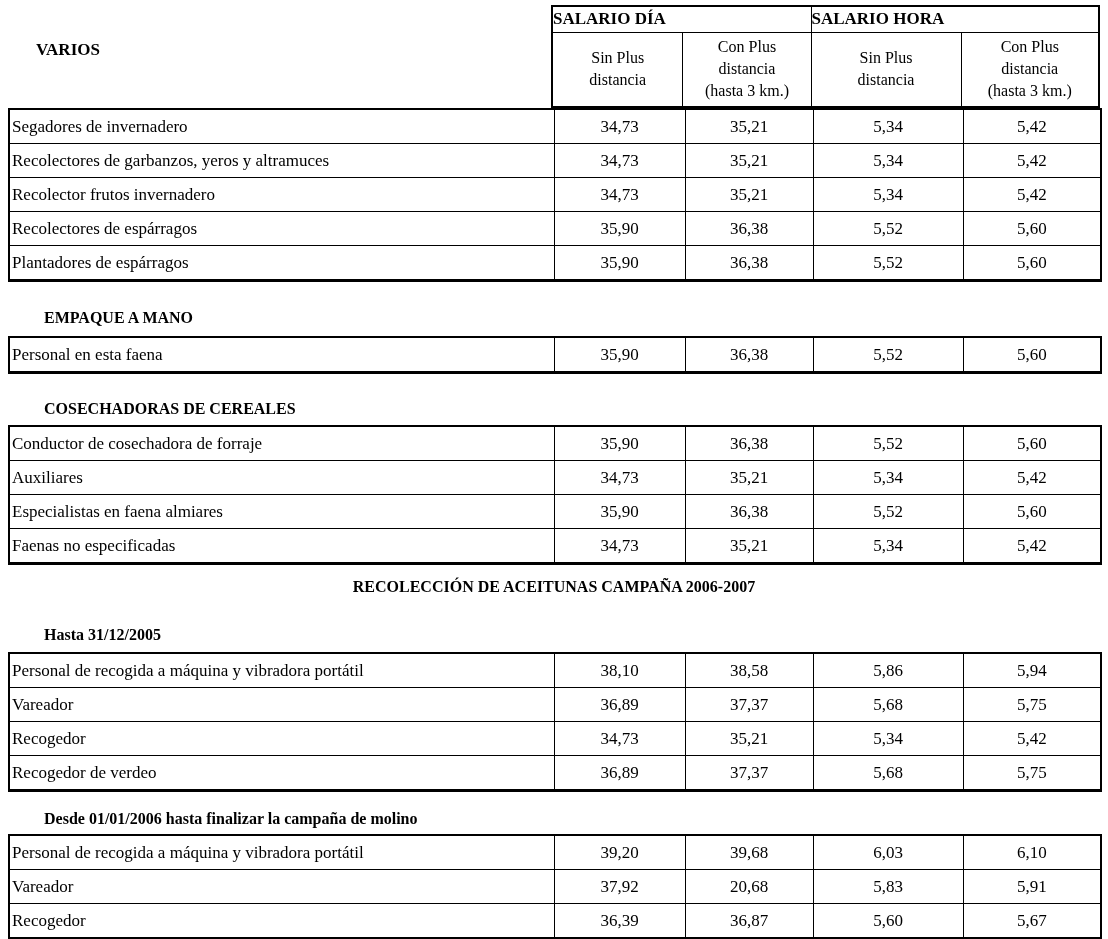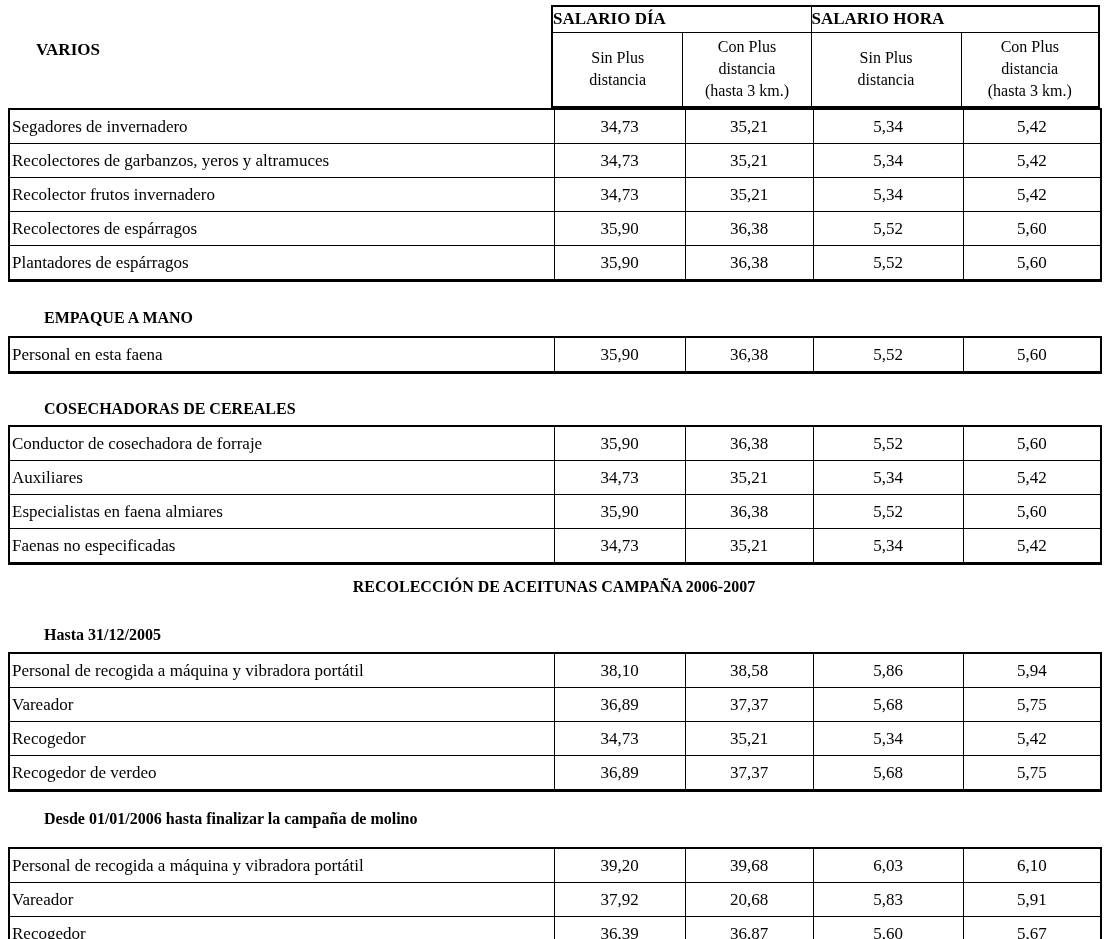--- a/index.html
+++ b/index.html
@@ -78,21 +78,21 @@
   col.c4 { width: 138px; }
   
   .section-heading {
     font-weight: bold;
     font-size: 16px;
     line-height: 21px;
   }
   .h-empaque       { margin: 25px 0 8px 36px; }
   .h-cosechadoras  { margin: 24px 0 6px 36px; }
   .h-hasta         { margin: 27px 0 7px 36px; }
-  .h-desde         { margin: 16px 0 18px 36px; }
+  .h-desde         { margin: 16px 0 5px 36px; }
   .interlude {
     text-align: center;
     font-weight: bold;
     font-size: 16px;
     line-height: 21px;
     margin: 11px 0 0 0;
   }
 </style>
 </head>
 <body>

